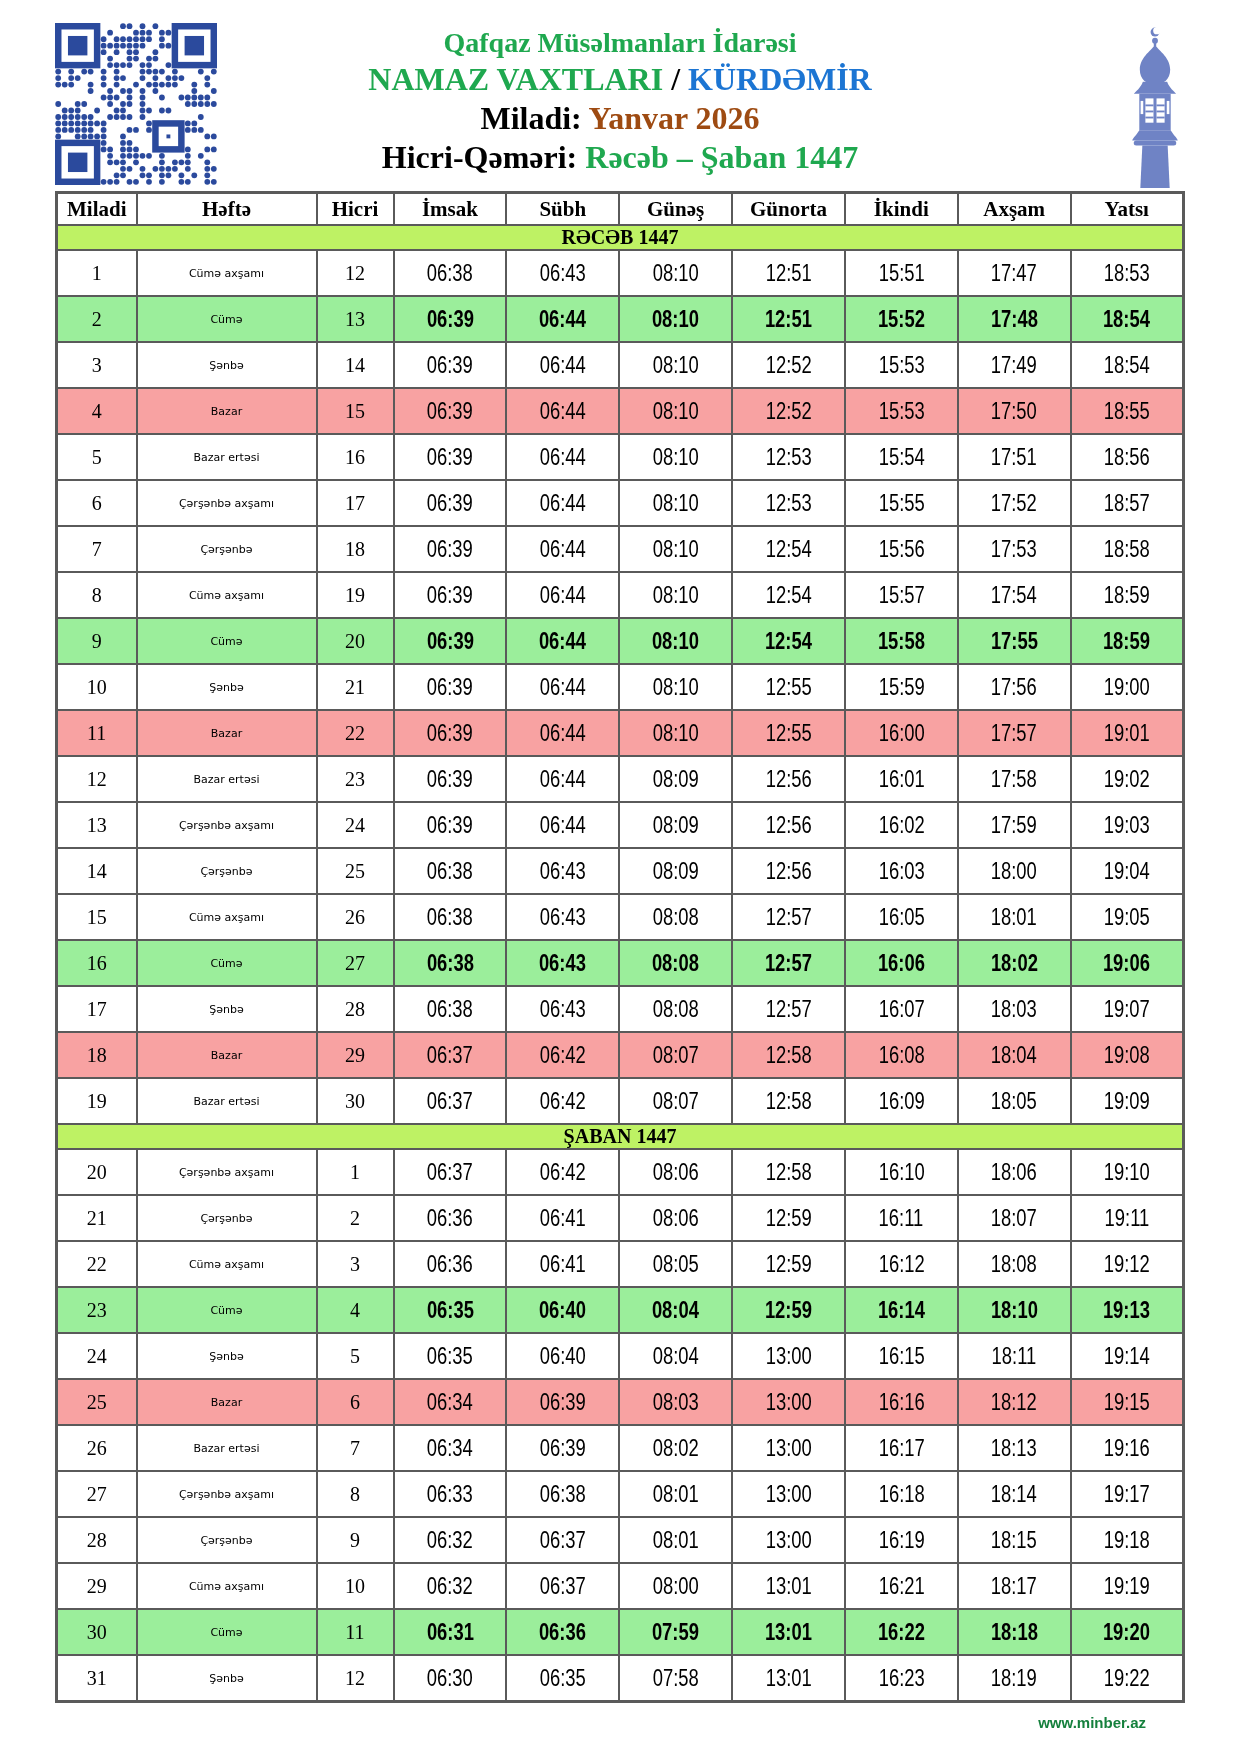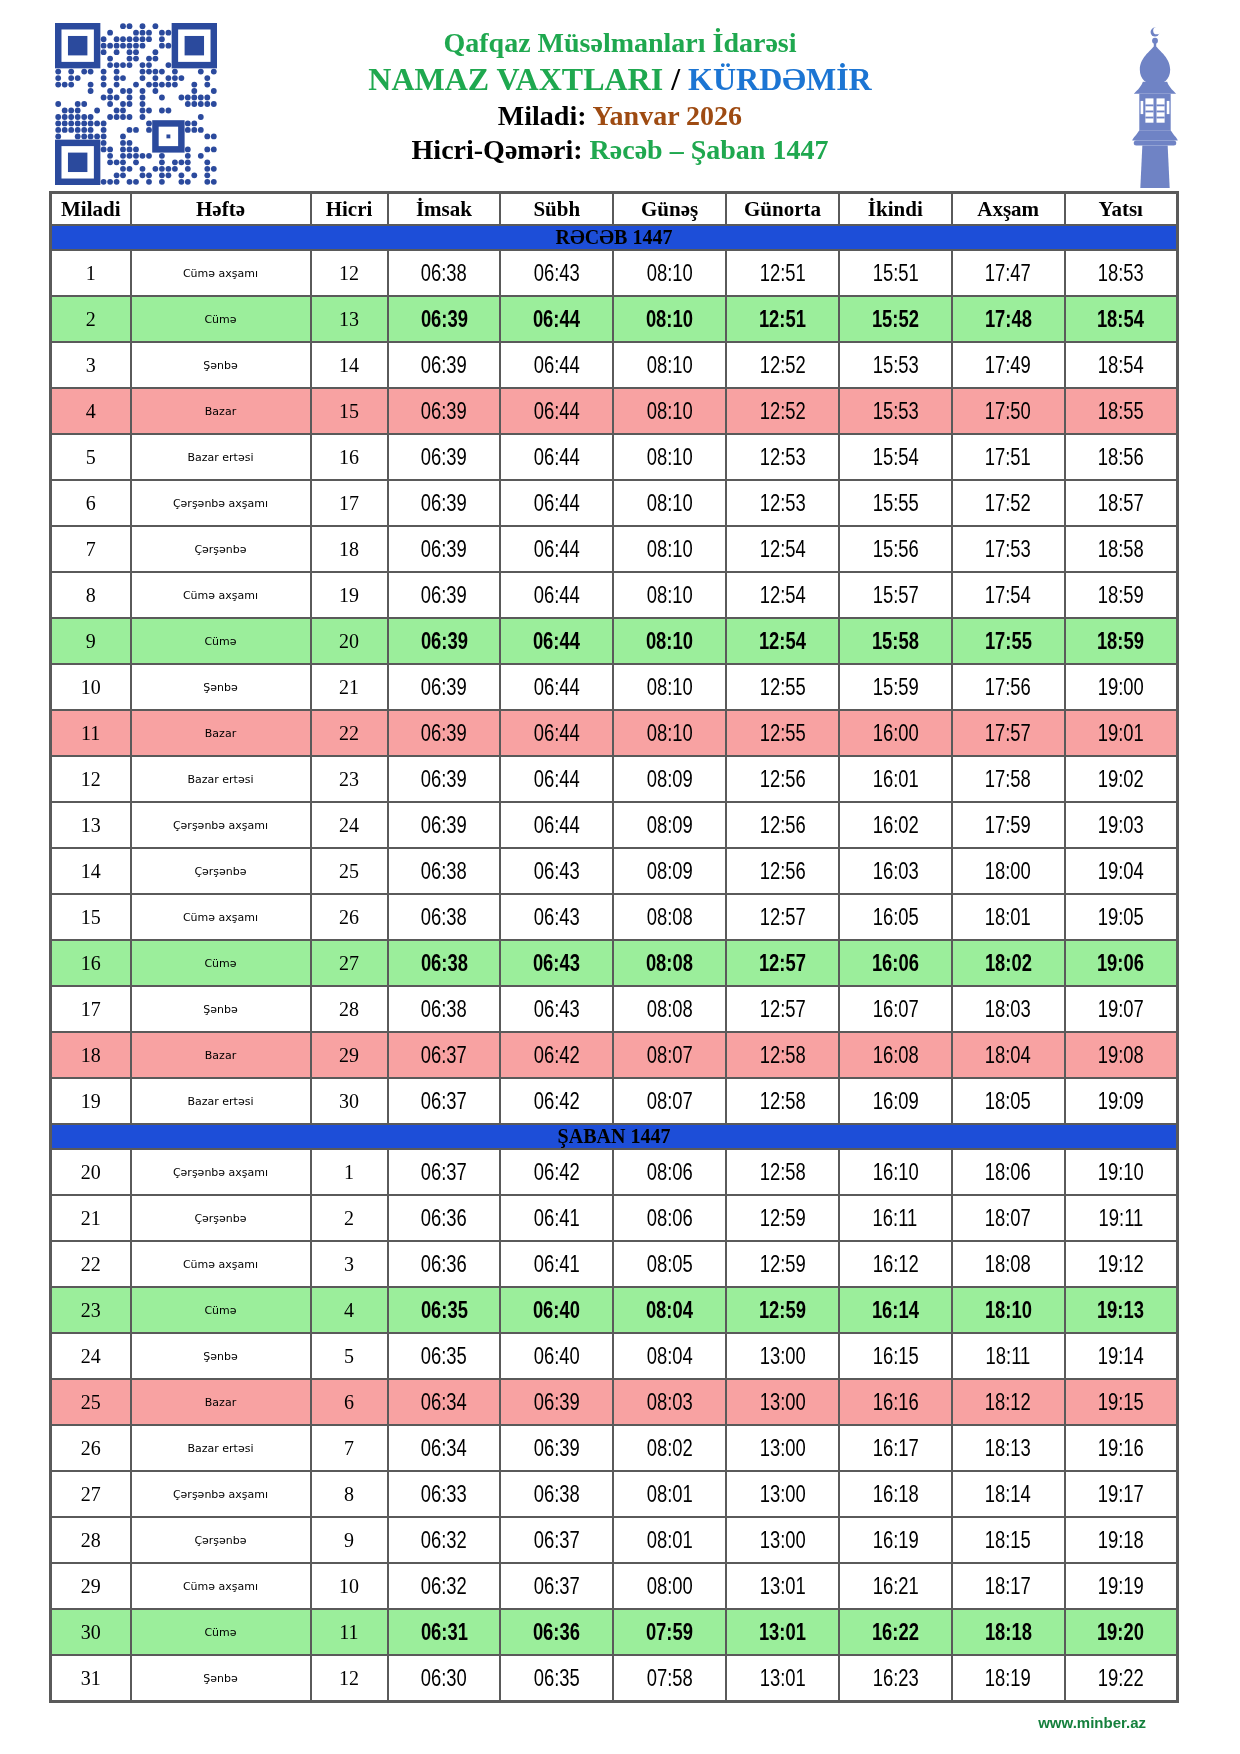--- a/index.html
+++ b/index.html
@@ -4,33 +4,33 @@
 <style>
   html,body{margin:0;padding:0;background:#fff;}
   .page{position:relative;width:1204px;height:1754px;background:#fff;overflow:hidden;
         font-family:"Liberation Serif",serif;}
   
   .titles{position:absolute;left:230px;top:26px;width:780px;text-align:center;line-height:1.22;}
   .org-line{font-size:28px;font-weight:bold;color:#1FA84F;}
   .main-title{font-size:32px;font-weight:bold;color:#000;}
   .main-title .green{color:#1FA84F;}
   .main-title .blue{color:#1C75D3;margin-top:32px;}
-  .sub-line{font-size:28px;font-weight:bold;color:#000;}
+  .sub-line{font-size:32px;font-weight:bold;color:#000;}
   .sub-line .brown{color:#9E4B12;}
   .sub-line .green{color:#1FA84F;}
   .qr-wrap{position:absolute;left:55px;top:22px;width:162px;height:164px;}
   .minaret-wrap{position:absolute;left:1122px;top:26px;width:66px;height:162px;}
   .minaret-wrap svg .b{fill:#6F83C5;}
   .minaret-wrap svg .w{fill:#ffffff;}
   
-  table.pt{position:absolute;left:49px;top:191px;width:1130px;border-collapse:collapse;
+  table.pt{position:absolute;left:55px;top:191px;width:1130px;border-collapse:collapse;
            table-layout:fixed;border:3px solid #5A5A5A;}
   table.pt th,table.pt td{border:2px solid #5A5A5A;text-align:center;vertical-align:middle;padding:0;color:#000;}
   table.pt thead th{height:30px;font-size:21px;font-weight:bold;font-family:"Liberation Serif",serif;}
-  tr.section-row td{height:23px;background:#1d4ed8;font-size:20px;font-weight:bold;}
+  tr.section-row td{height:23px;background:#bef264;font-size:20px;font-weight:bold;}
   tr.data-row td{height:44px;background:#fff;}
   tr.data-row td.miladi,tr.data-row td.hicri{font-size:20px;font-family:"Liberation Serif",serif;}
   tr.data-row td.hefte{font-size:11px;font-family:"DejaVu Sans",sans-serif;}
   tr.data-row td.time{font-size:23px;font-family:"Liberation Sans",sans-serif;}
   tr.data-row td.time span{display:inline-block;transform:scaleX(0.8);}
   tr.friday td{background:#9BEE9B;}
   tr.friday td.time{font-weight:bold;}
   tr.sunday td{background:#F8A2A2;}
   
   .site{position:absolute;right:58px;top:1714px;font-size:15px;font-weight:bold;

